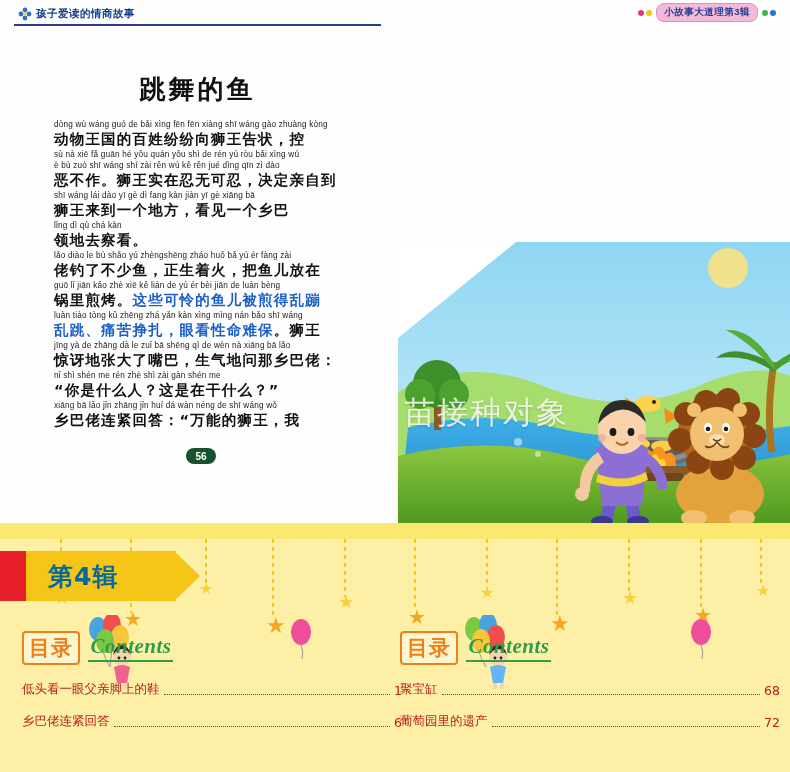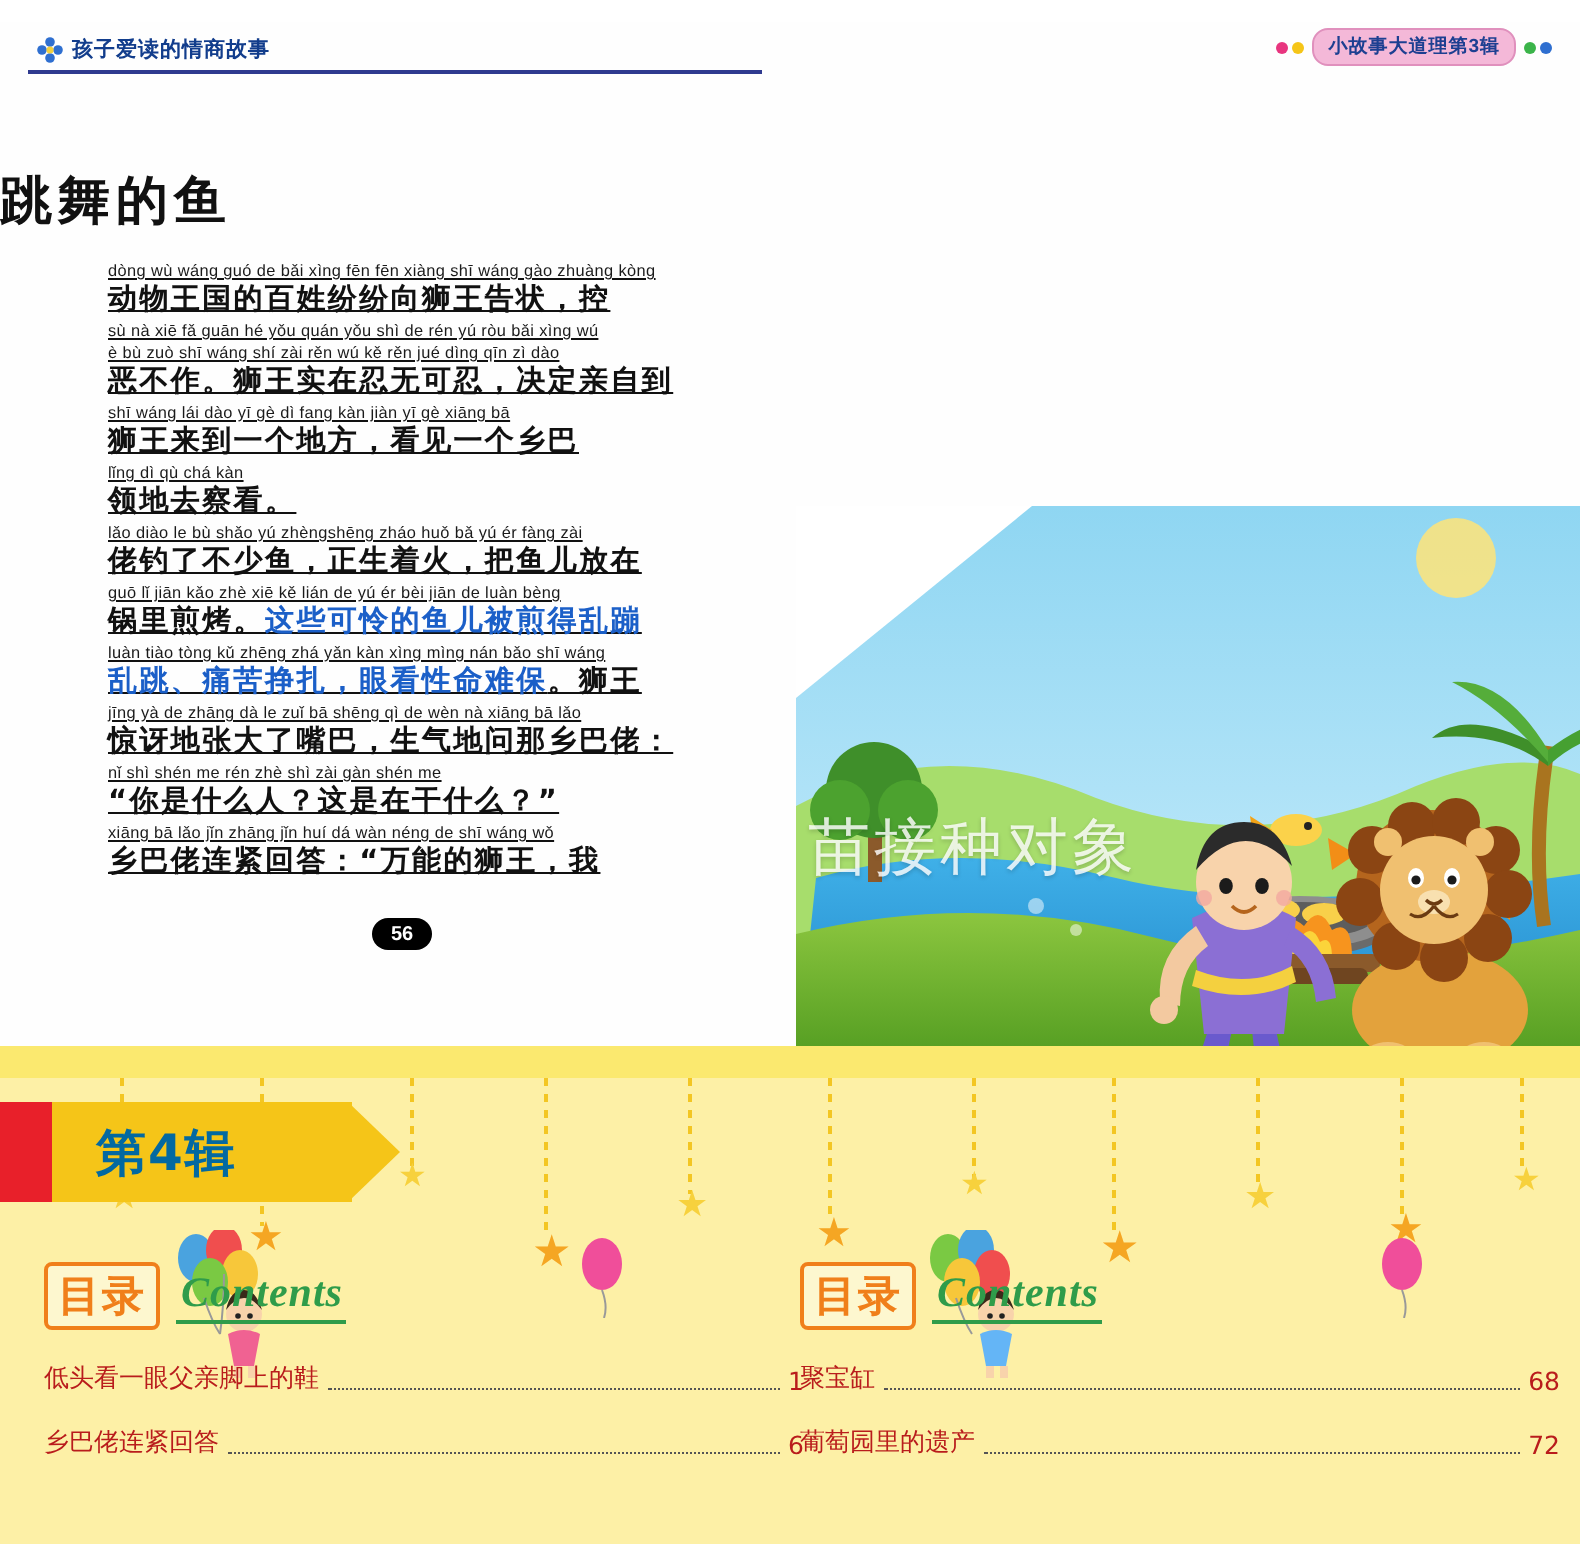--- a/index.html
+++ b/index.html
@@ -7,21 +7,21 @@
   body {
     width: 790px; height: 772px;
     font-family: "Liberation Sans", sans-serif;
     background: #ffffff;
     overflow: hidden;
     position: relative;
   }
 
   
   .spread {
-    position: absolute; left: 0; top: 11px;
+    position: absolute; left: 0; top: 0;
     width: 790px; height: 639px;
     background: #ffffff;
     overflow: hidden;
   }
   .page-left {
     position: absolute; left: 0; top: 0;
     width: 395px; height: 523px;
     background: #fefefe;
   }
   .page-right {
@@ -60,33 +60,33 @@
 
   
   .rule-left {
     position: absolute; left: 14px; top: 24px; width: 367px; height: 2px;
     background: #2f3a8f;
   }
 
   
   .story-title {
     position: absolute; left: 0; top: 72px; width: 395px;
-    text-align: left;
+    text-align: center;
     font-family: "DejaVu Sans", sans-serif;
     font-size: 26px; font-weight: bold; color: #111;
     letter-spacing: 3px;
   }
 
   
   .ptext {
     position: absolute;
     font-family: "DejaVu Sans", sans-serif;
     color: #111;
   }
-  .ptext.left { left: 54px; top: 120px; width: 300px; text-decoration: underline; }
+  .ptext.left { left: 54px; top: 120px; width: 300px; }
 
   .pline { position: relative; margin-bottom: 1px; }
   .pline .py {
     font-size: 8.2px; line-height: 10px;
     letter-spacing: 0.2px; white-space: nowrap;
     color: #1a1a1a;
     font-family: "Liberation Sans", sans-serif;
   }
   .pline .hz {
     font-size: 14.5px; line-height: 19px;
@@ -98,21 +98,21 @@
   .blue { color: #1b5fc8; text-align: center; }
 
   
   .pagenum {
     position: absolute;
     width: 30px; height: 16px; border-radius: 9px;
     display: flex; align-items: center; justify-content: center;
     font-size: 10px; font-weight: bold; color: #fff;
     font-family: "Liberation Sans", sans-serif;
   }
-  .pagenum.l { left: 186px; top: 448px; background: #000000; }
+  .pagenum.l { left: 186px; top: 448px; background: #14532d; }
 
   
   .illus {
     position: absolute; left: 398px; top: 242px;
     width: 392px; height: 281px;
     overflow: hidden;
   }
   .watermark {
     position: absolute; left: 404px; top: 392px;
     font-family: "DejaVu Sans", sans-serif;

